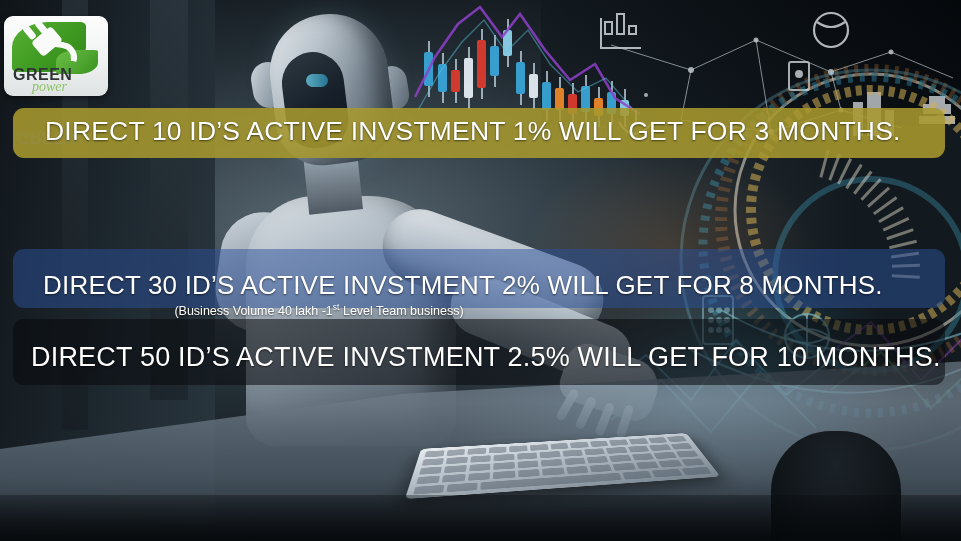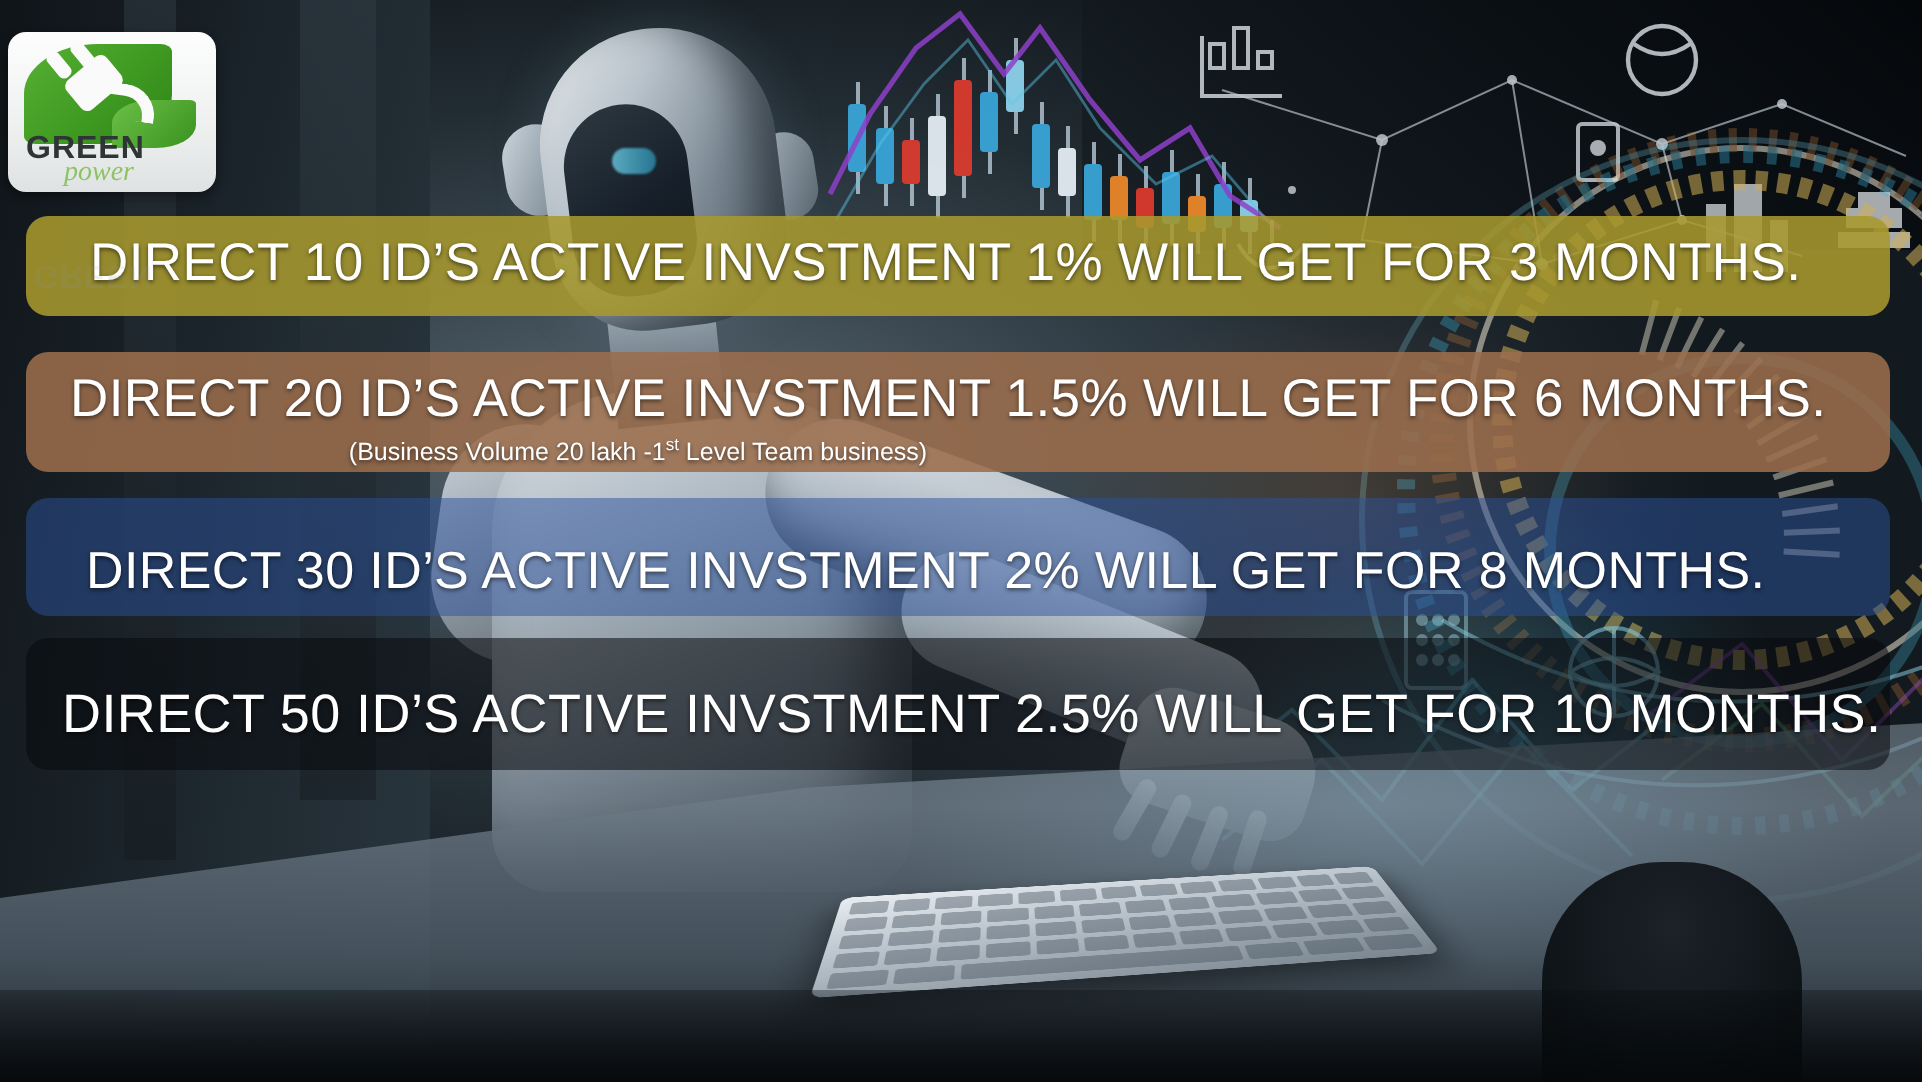--- a/index.html
+++ b/index.html
@@ -555,27 +555,24 @@
       <div class="logo-reflect-txt">GREEN</div>
     </div>
   </div>
 
   <div class="banners">
 
     <div class="banner" id="banner-1">
       <div class="banner-line">DIRECT 10 ID’S  ACTIVE INVSTMENT 1% WILL GET FOR 3 MONTHS.</div>
     </div>
 
-    <div class="banner" id="banner-2">
-      <div class="banner-line">DIRECT 20 ID’S  ACTIVE INVSTMENT 1.5% WILL GET FOR 6 MONTHS.</div>
-      <div class="banner-sub"><span>(Business Volume 20 lakh -1</span><sup>st</sup><span> Level Team business)</span></div>
-    </div>
 
     <div class="banner" id="banner-3">
       <div class="banner-line">DIRECT 30 ID’S  ACTIVE INVSTMENT 2% WILL GET FOR 8 MONTHS.</div>
+      <div class="banner-sub"><span>(Business Volume 40 lakh -1</span><sup>st</sup><span> Level Team business)</span></div>
     </div>
 
     <div class="banner" id="banner-4">
       <div class="banner-line">DIRECT 50 ID’S  ACTIVE INVSTMENT 2.5% WILL GET FOR 10 MONTHS.</div>
     </div>
 
   </div>
 </div>
 
 </body></html>

